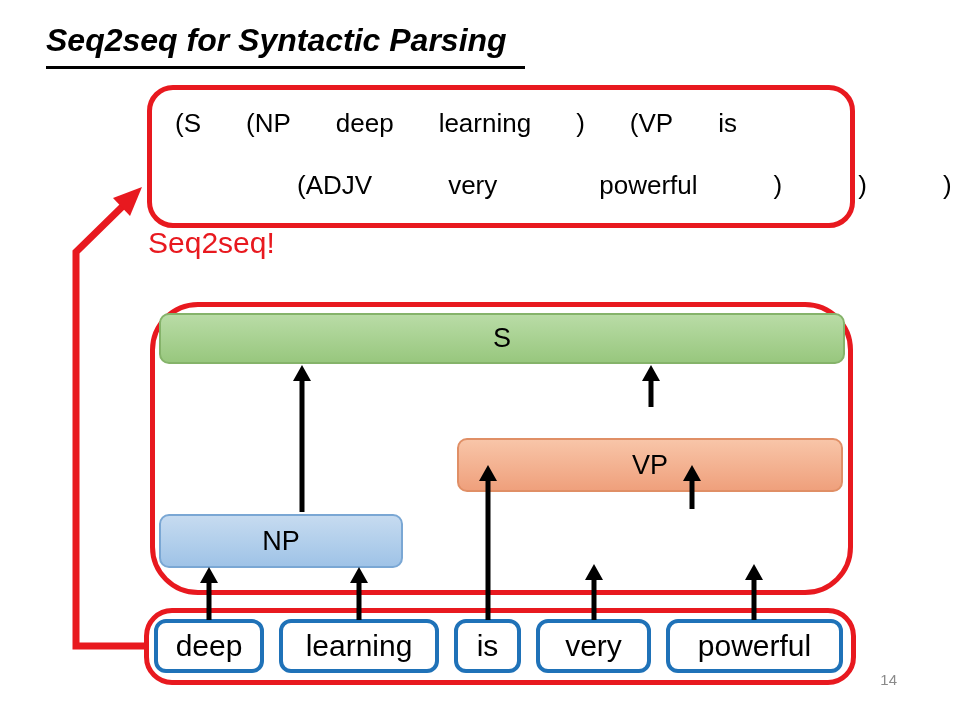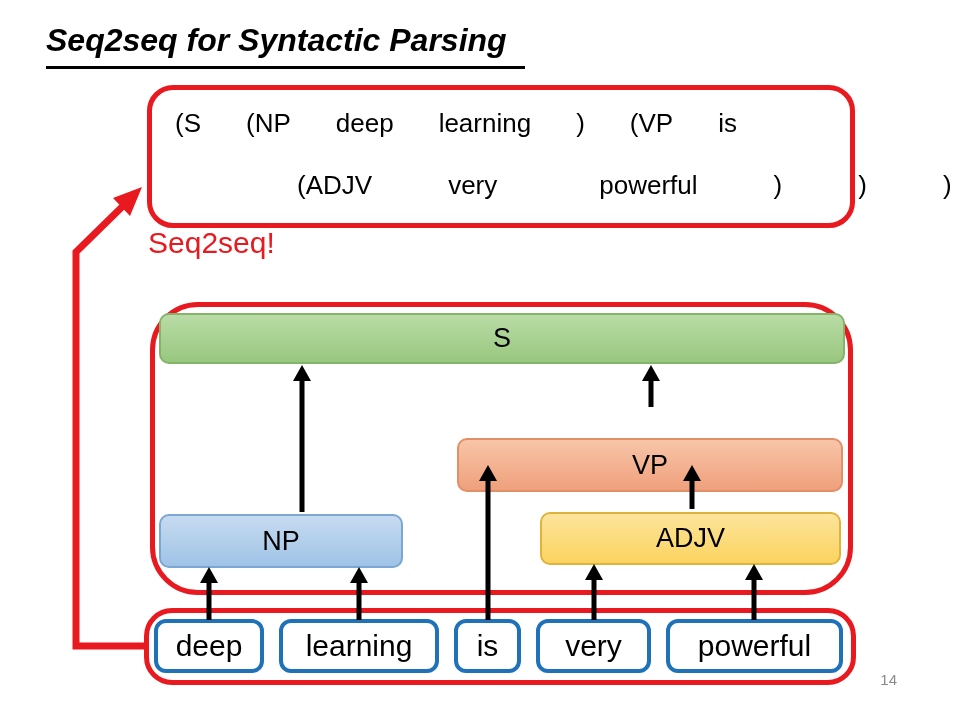--- a/index.html
+++ b/index.html
@@ -105,23 +105,20 @@
   <div class="tree-box">
     <div class="bar bar-s">
       <span>S</span>
     </div>
     <div class="bar bar-vp">
       <span>VP</span>
     </div>
     <div class="bar bar-np">
       <span>NP</span>
     </div>
-    <div class="bar bar-adjv">
-      <span>ADJV</span>
-    </div>
   </div>
 
   <div class="words-box">
     <div class="word-box" style="width:110px">
       <span>deep</span>
     </div>
     <div class="word-box" style="width:160px">
       <span>learning</span>
     </div>
     <div class="word-box" style="width:67px">

